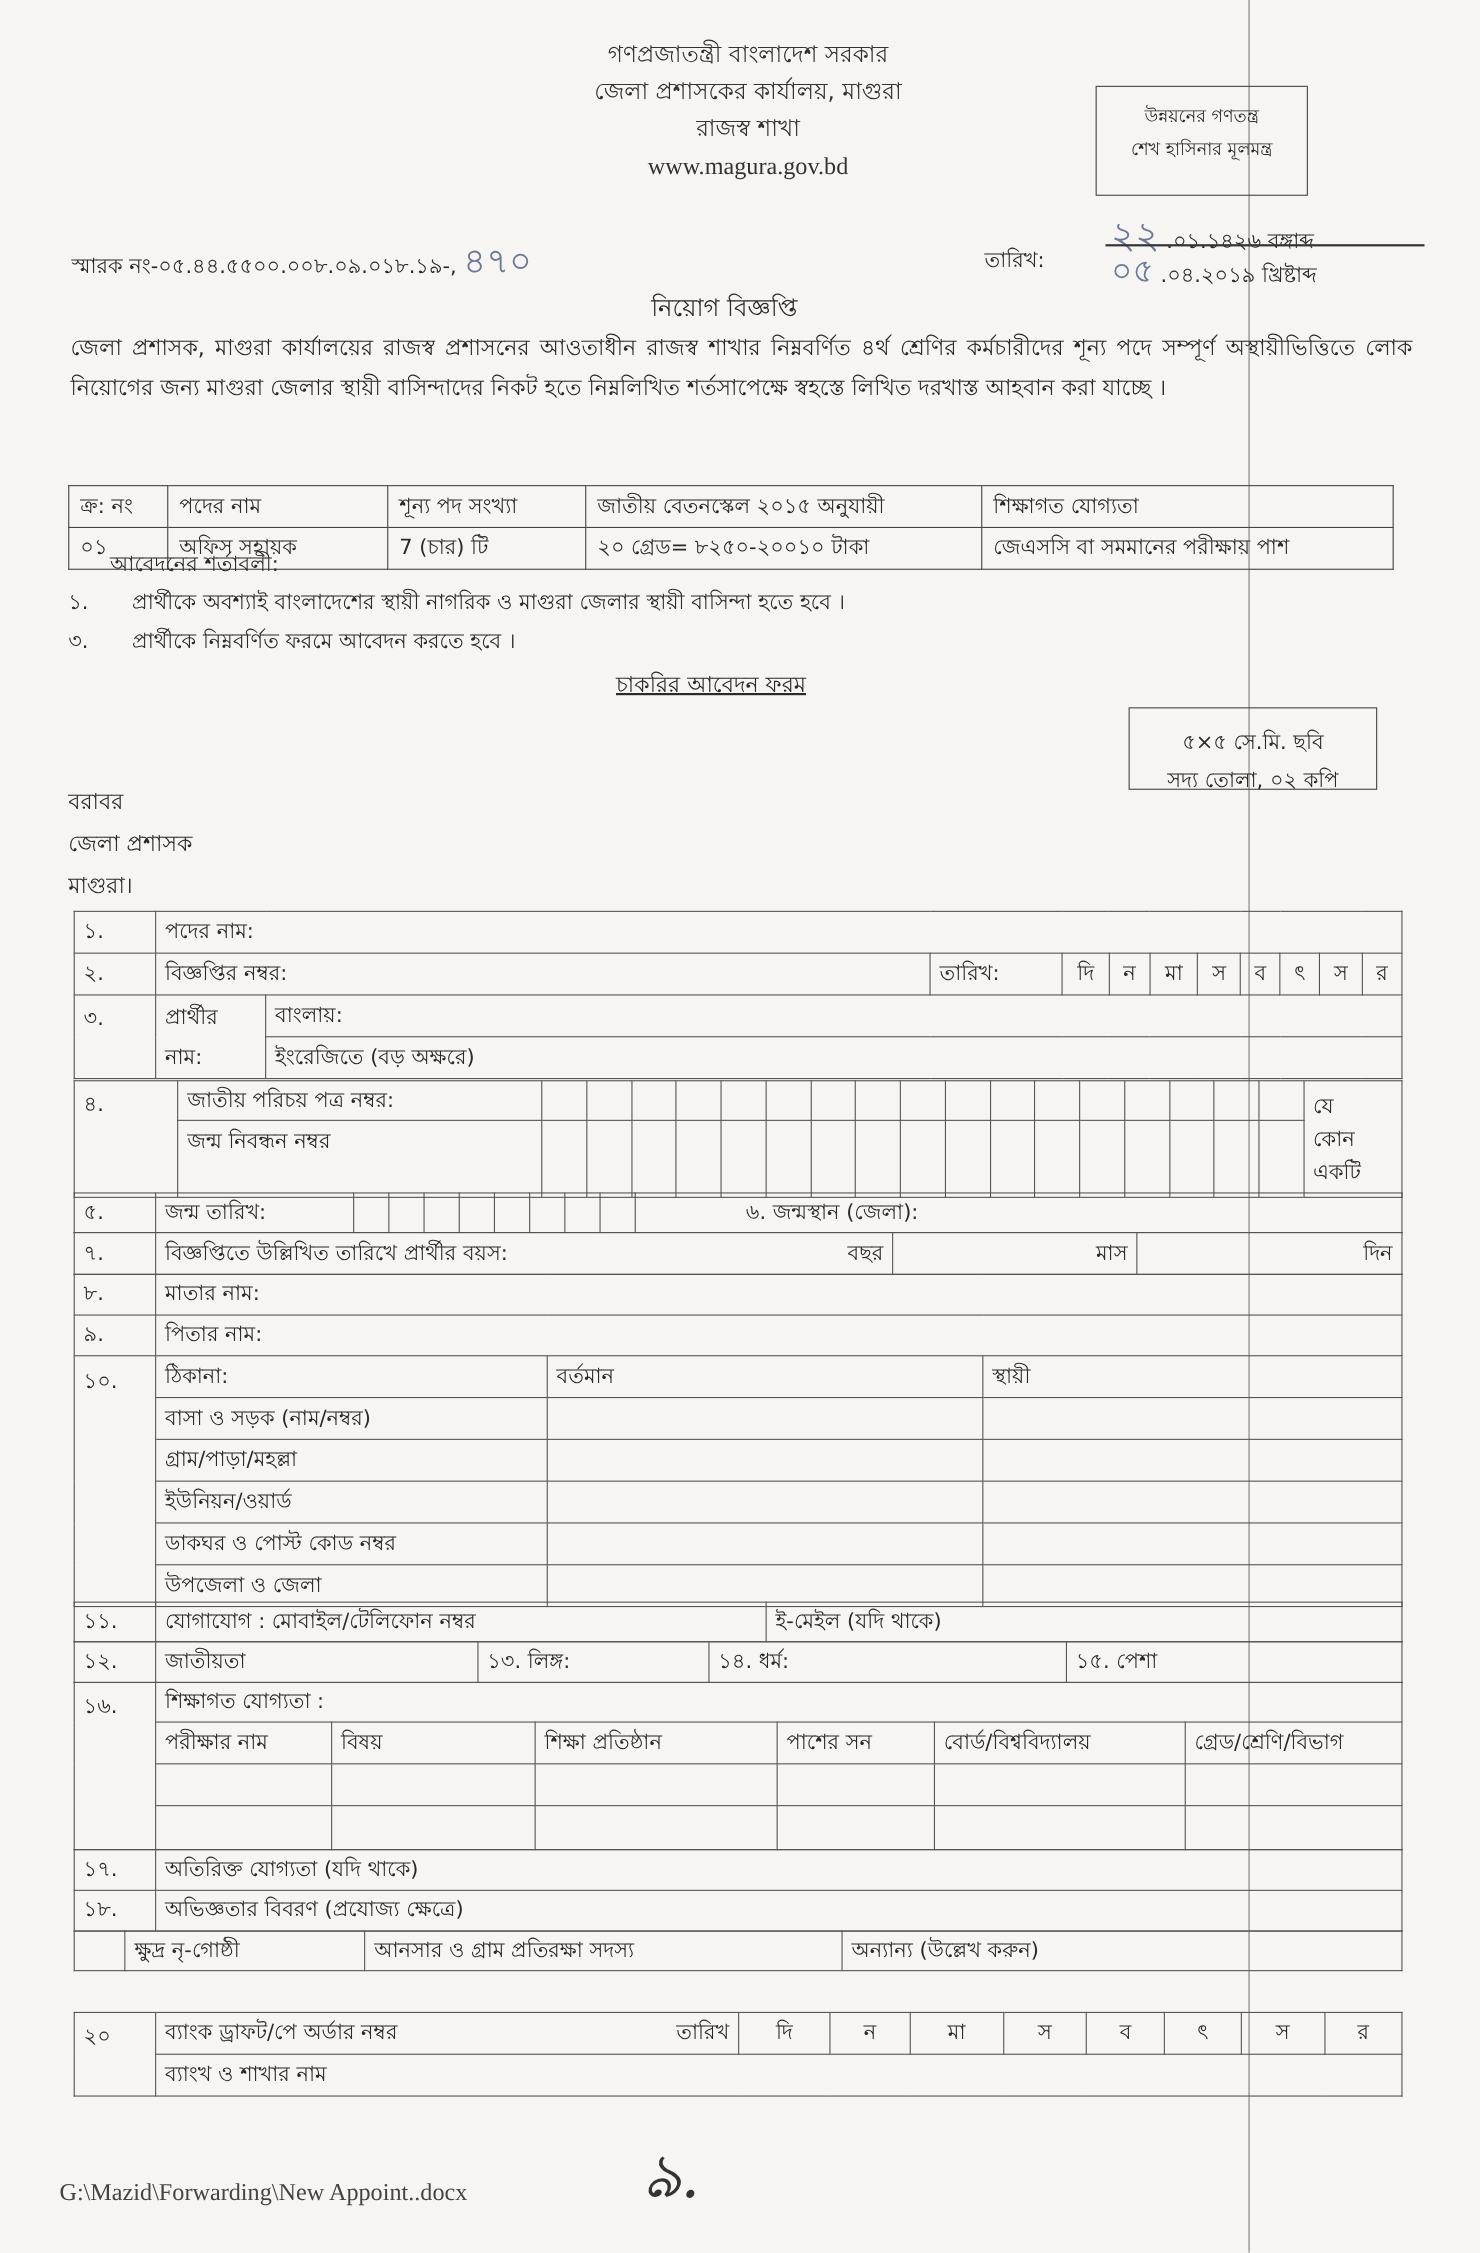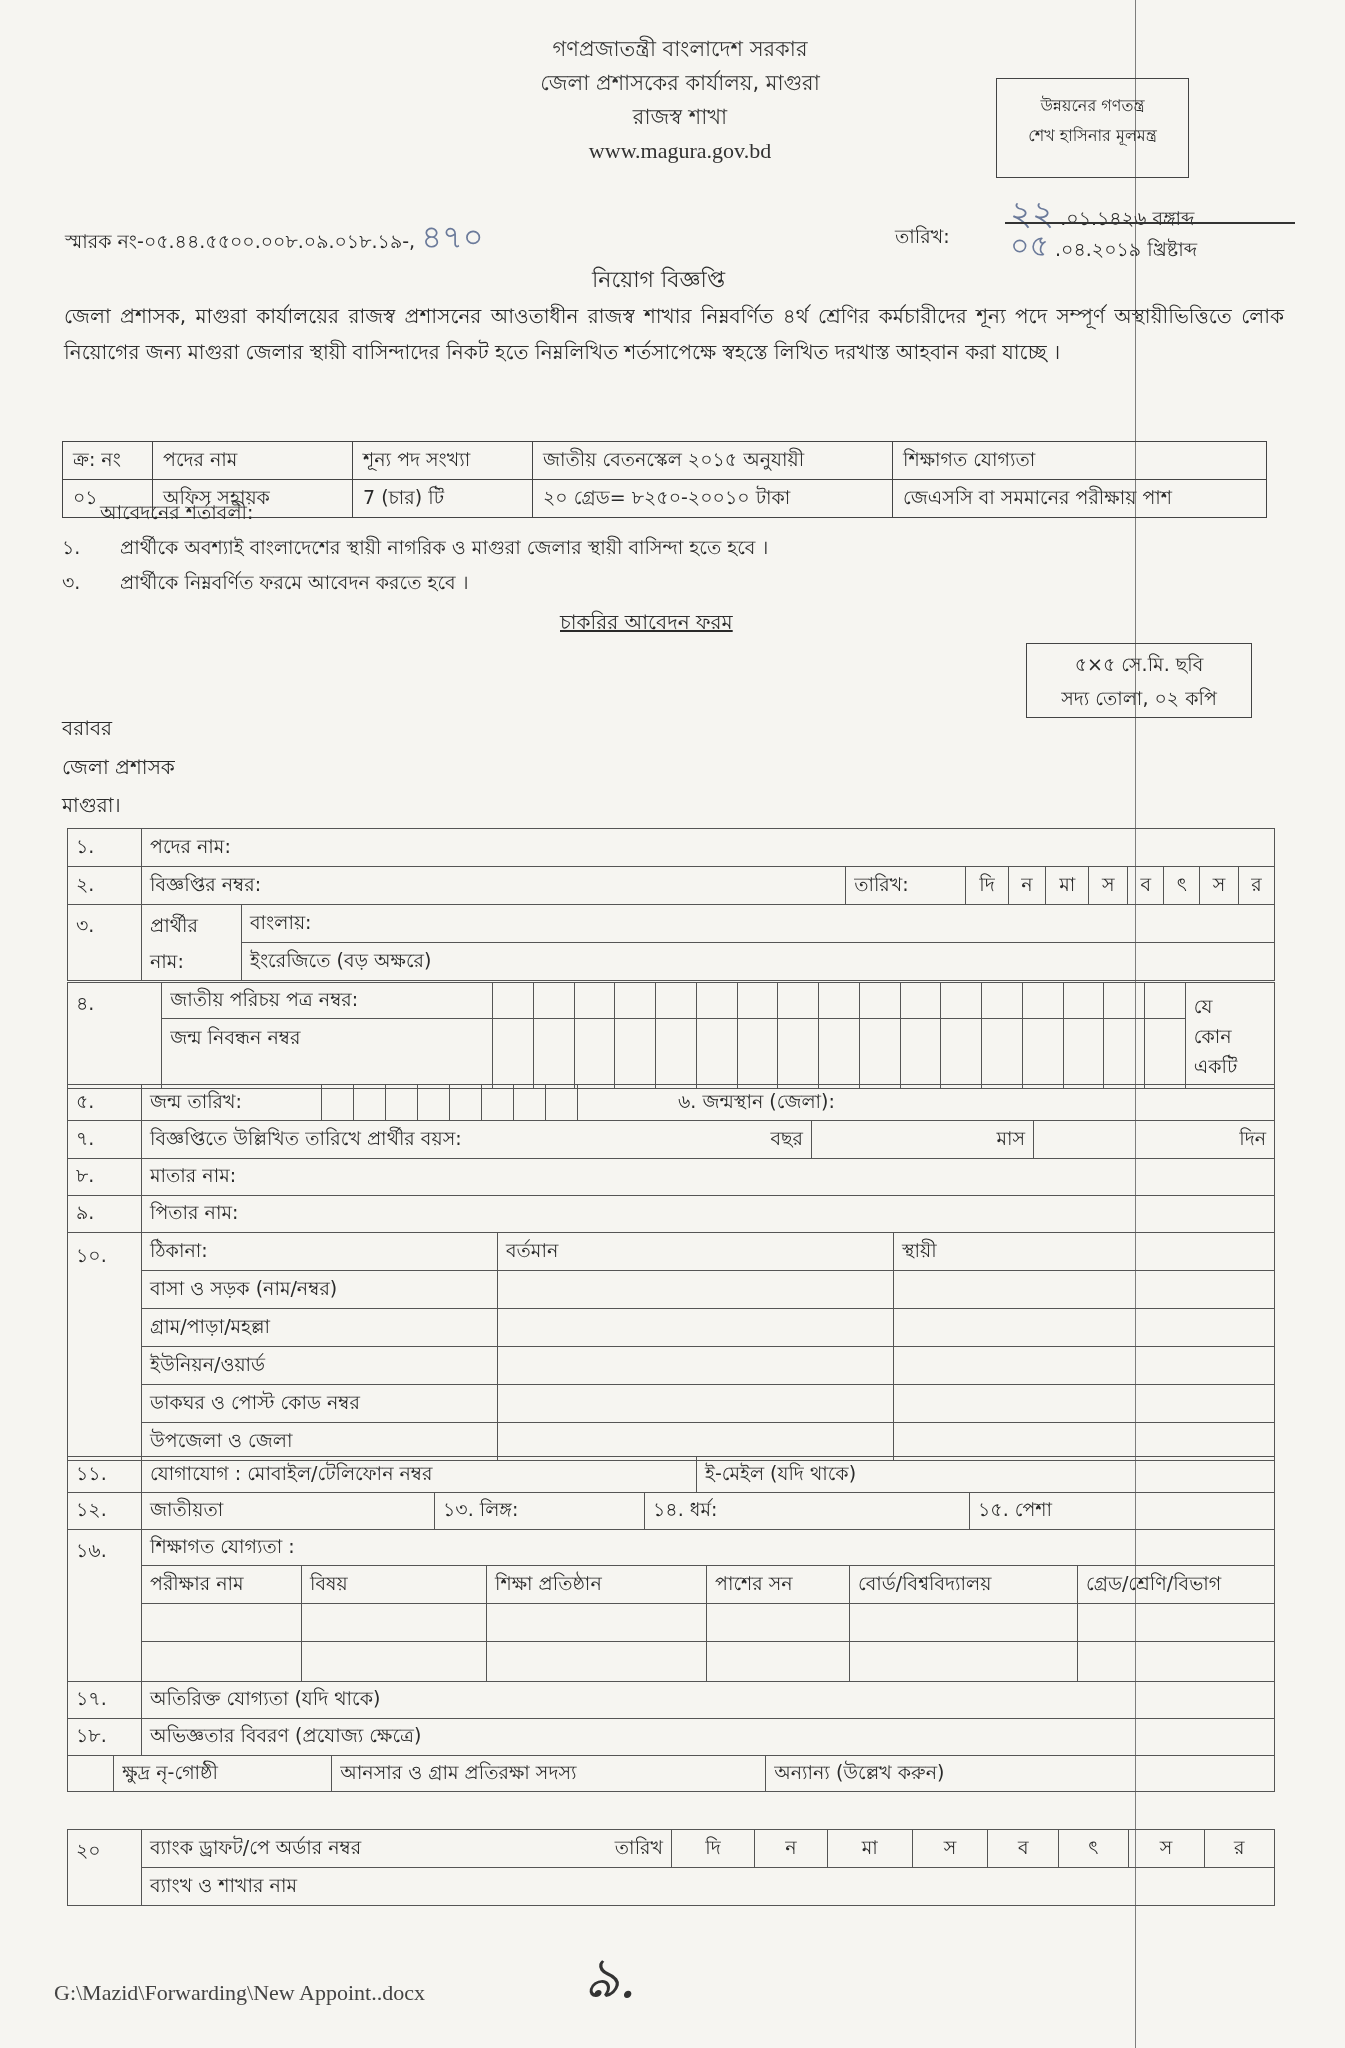--- a/index.html
+++ b/index.html
@@ -28,21 +28,21 @@
 
   table { border-collapse: collapse; }
   .posts { position: absolute; left: 62px; top: 417px; width: 1205px; font-size: 19px; margin-top: 24px; }
   .posts td { border: 1.5px solid #444; height: 38px; padding: 0 10px; white-space: nowrap; }
 
   .cond-title { position: absolute; left: 100px; top: 498px; font-size: 19px; }
   .cond { position: absolute; left: 62px; font-size: 19px; }
   .cond .num { display: inline-block; width: 52px; }
 
   .form-title { position: absolute; left: 560px; top: 607px; font-size: 20px; text-decoration: underline; }
-  .photo-box { position: absolute; left: 1026px; top: 643px; width: 226px; height: 75px; border: 1.5px solid #444; text-align: center; font-size: 19px; line-height: 34px; padding-top: 3px; }
+  .photo-box { position: absolute; left: 1026px; top: 643px; width: 226px; height: 75px; border: 1.5px solid #444; text-align: center; font-size: 19px; line-height: 34px; padding-top: 14px; }
 
   .addr { position: absolute; left: 62px; font-size: 20px; text-align: center; }
 
   .form { position: absolute; left: 67px; width: 1208px; border: 1.5px solid #444; font-size: 19px; }
   .form td { border: 1.5px solid #555; padding: 0 8px; white-space: nowrap; vertical-align: middle; }
   .form td.n { width: 74px; }
   .form td.c { text-align: center; }
   .form td.r { text-align: right; }
   .grid-cell { width: 32px; }
 

